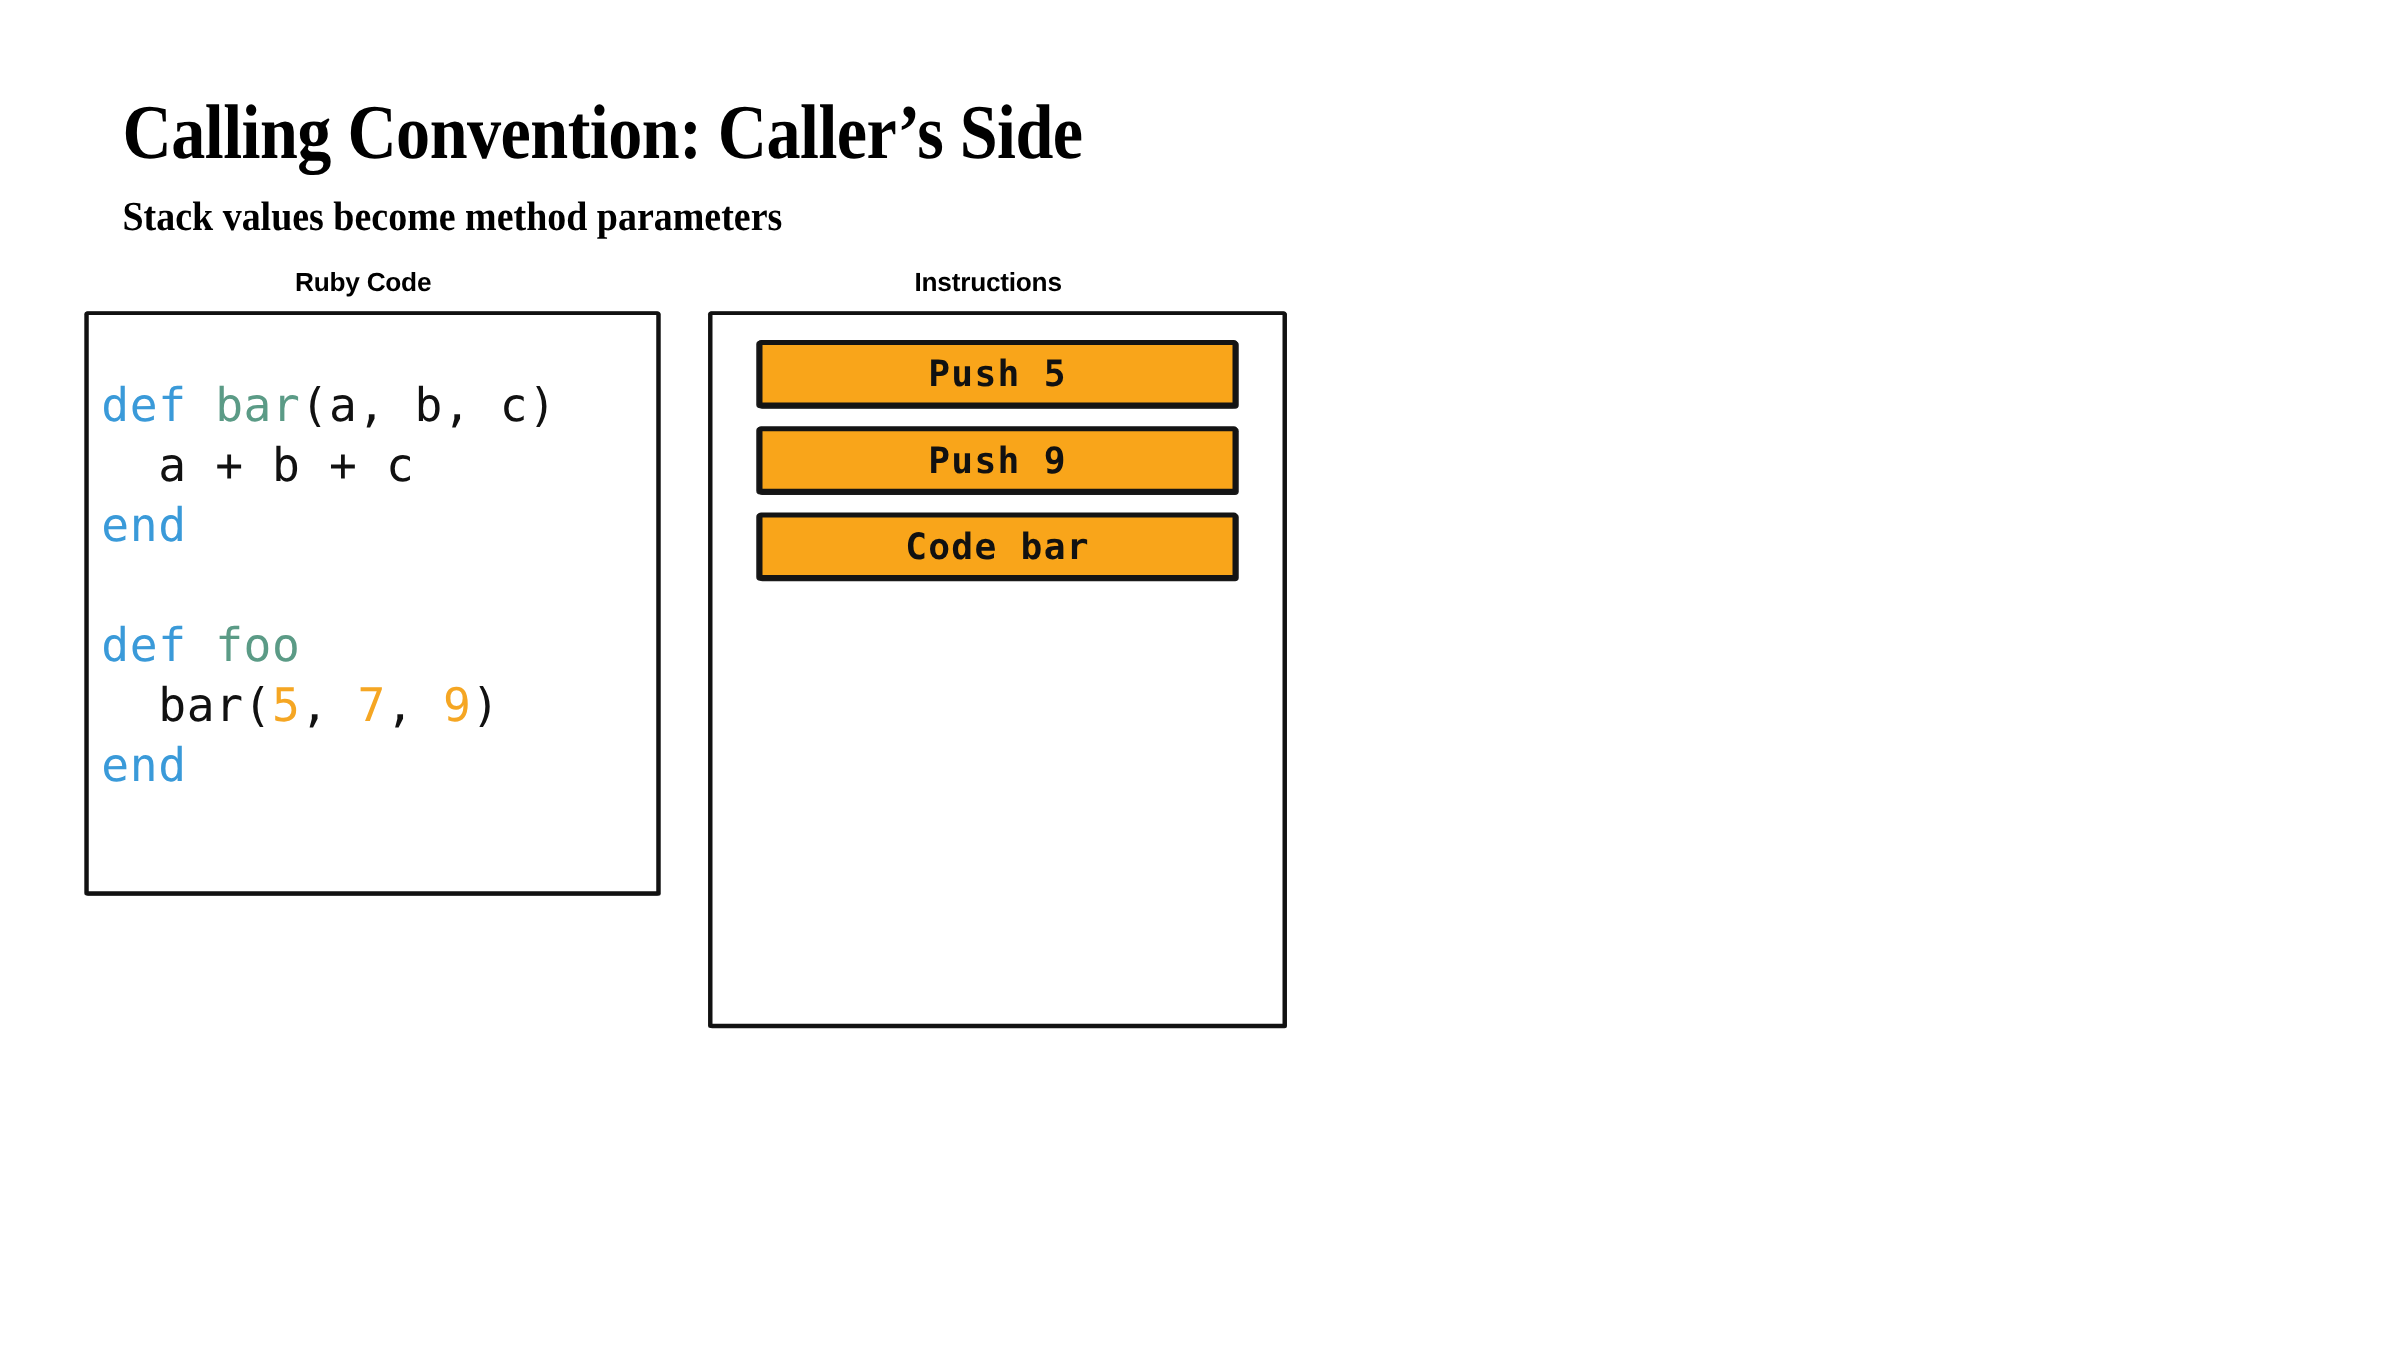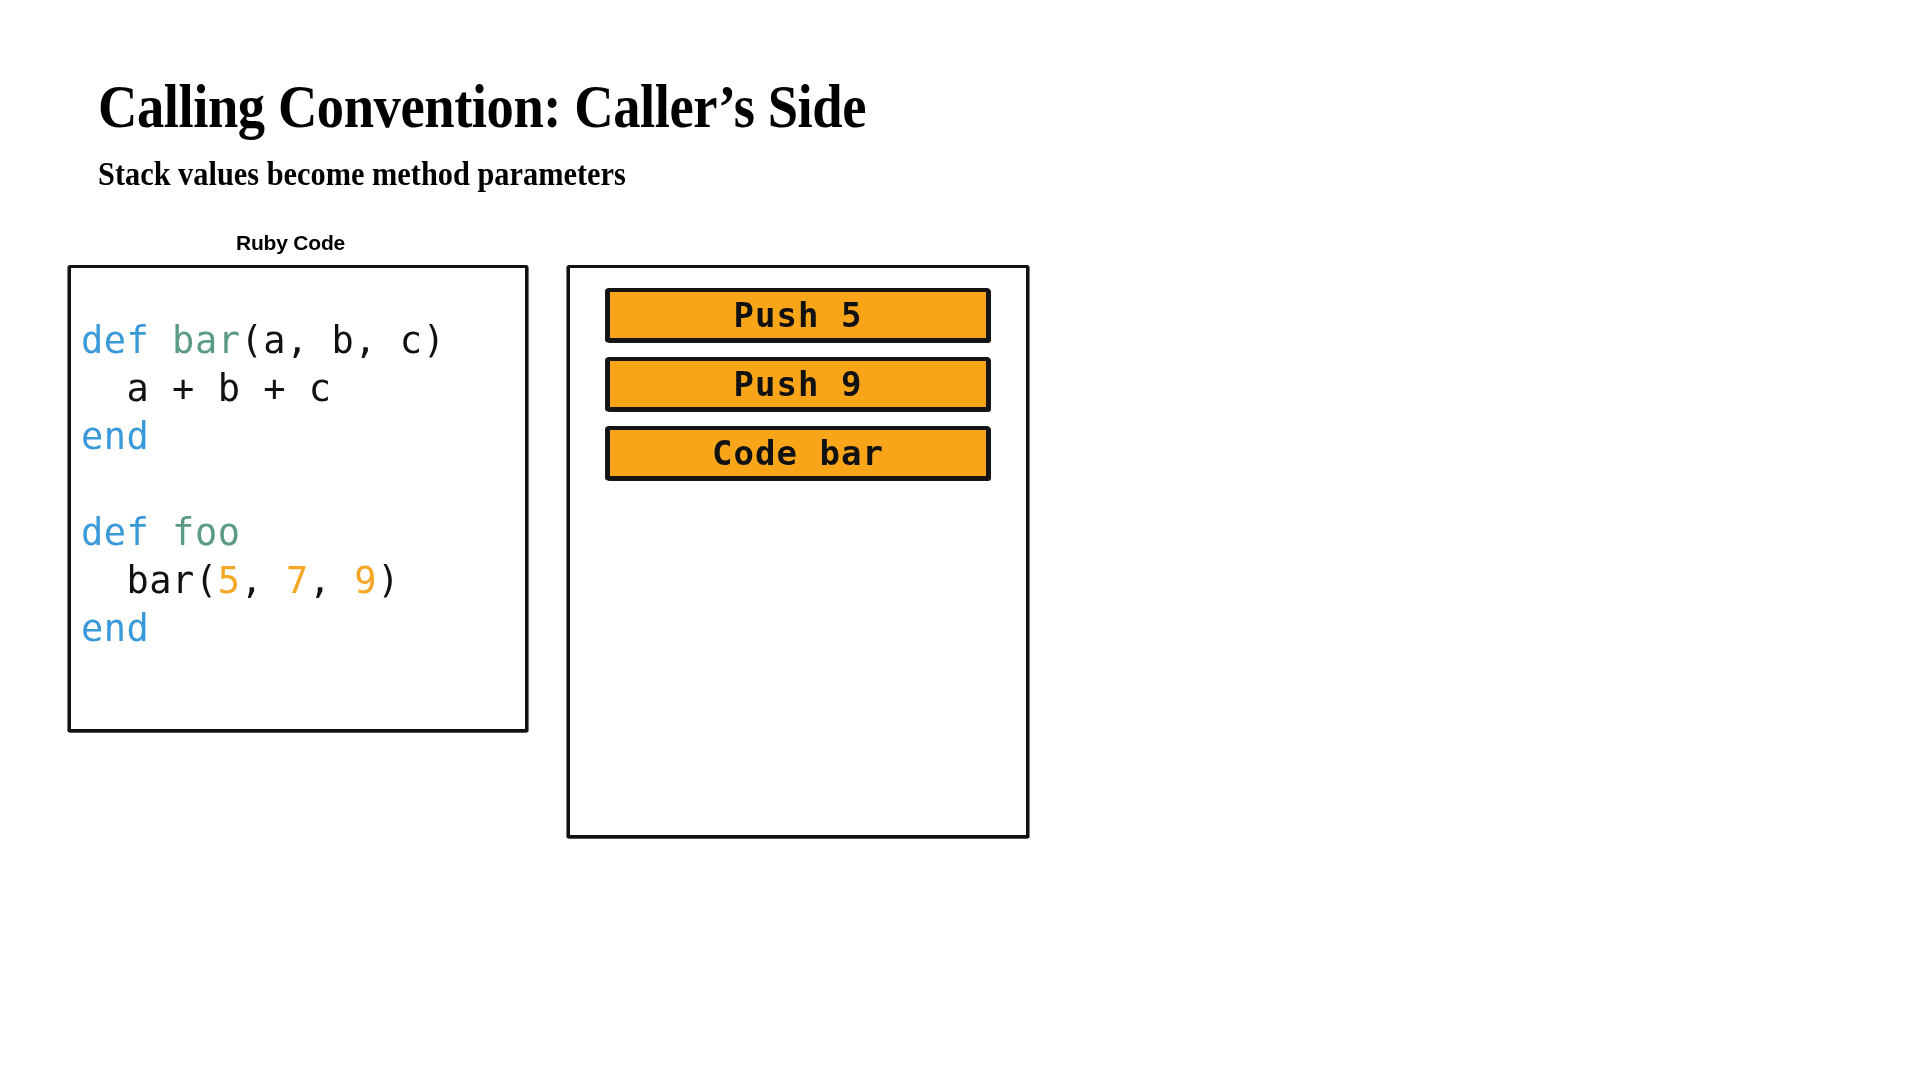--- a/index.html
+++ b/index.html
@@ -48,21 +48,21 @@
     line-height: 1.0;
     color: #000000;
     transform: scaleX(0.92);
     transform-origin: left top;
     white-space: nowrap;
   }
 
   
   .col {
     position: absolute;
-    top: 265px;
+    top: 249px;
     padding-left: 15px;
   }
   .col-label {
     position: absolute;
     top: -34px;
     left: 0;
     width: 100%;
     text-align: center;
     font-family: "Liberation Sans", sans-serif;
     font-weight: bold;
@@ -125,21 +125,21 @@
     display: flex;
     align-items: center;
     justify-content: center;
     box-shadow:
       1px 1px 0 0 #1a1a1a,
       -1px 0.5px 0 0 #1d1d1d;
   }
   .chip-label {
     font-family: "DejaVu Sans Mono", "Liberation Mono", monospace;
     font-weight: bold;
-    font-size: 34px;
+    font-size: 29px;
     color: #111111;
     letter-spacing: 1px;
   }
   .chip.orange { background: #f9a51a; }
   .chip.green  { background: #5dc633; }
   .chip.green .chip-label {
     font-family: "Liberation Sans", sans-serif;
     font-weight: bold;
     font-size: 29px;
     letter-spacing: 0;
@@ -161,20 +161,21 @@
 <span><span class="pl">  a + b + c</span></span>
 <span><span class="kw">end</span></span>
 <span><span class="pl"></span></span>
 <span><span class="kw">def</span><span class="pl"> </span><span class="fn">foo</span></span>
 <span><span class="pl">  bar(</span><span class="num">5</span><span class="pl">, </span><span class="num">7</span><span class="pl">, </span><span class="num">9</span><span class="pl">)</span></span>
 <span><span class="kw">end</span></span></pre>
     </div>
   </div>
 
   <div class="col" id="col-instr">
+    <div class="col-label">Instructions</div>
     <div class="panel" id="panel-instr">
       <div class="chip-list" id="instr-list">
           <div class="chip orange">
             <span class="chip-label">Push 5</span>
           </div>
           <div class="chip orange">
             <span class="chip-label">Push 9</span>
           </div>
           <div class="chip orange">
             <span class="chip-label">Code bar</span>

